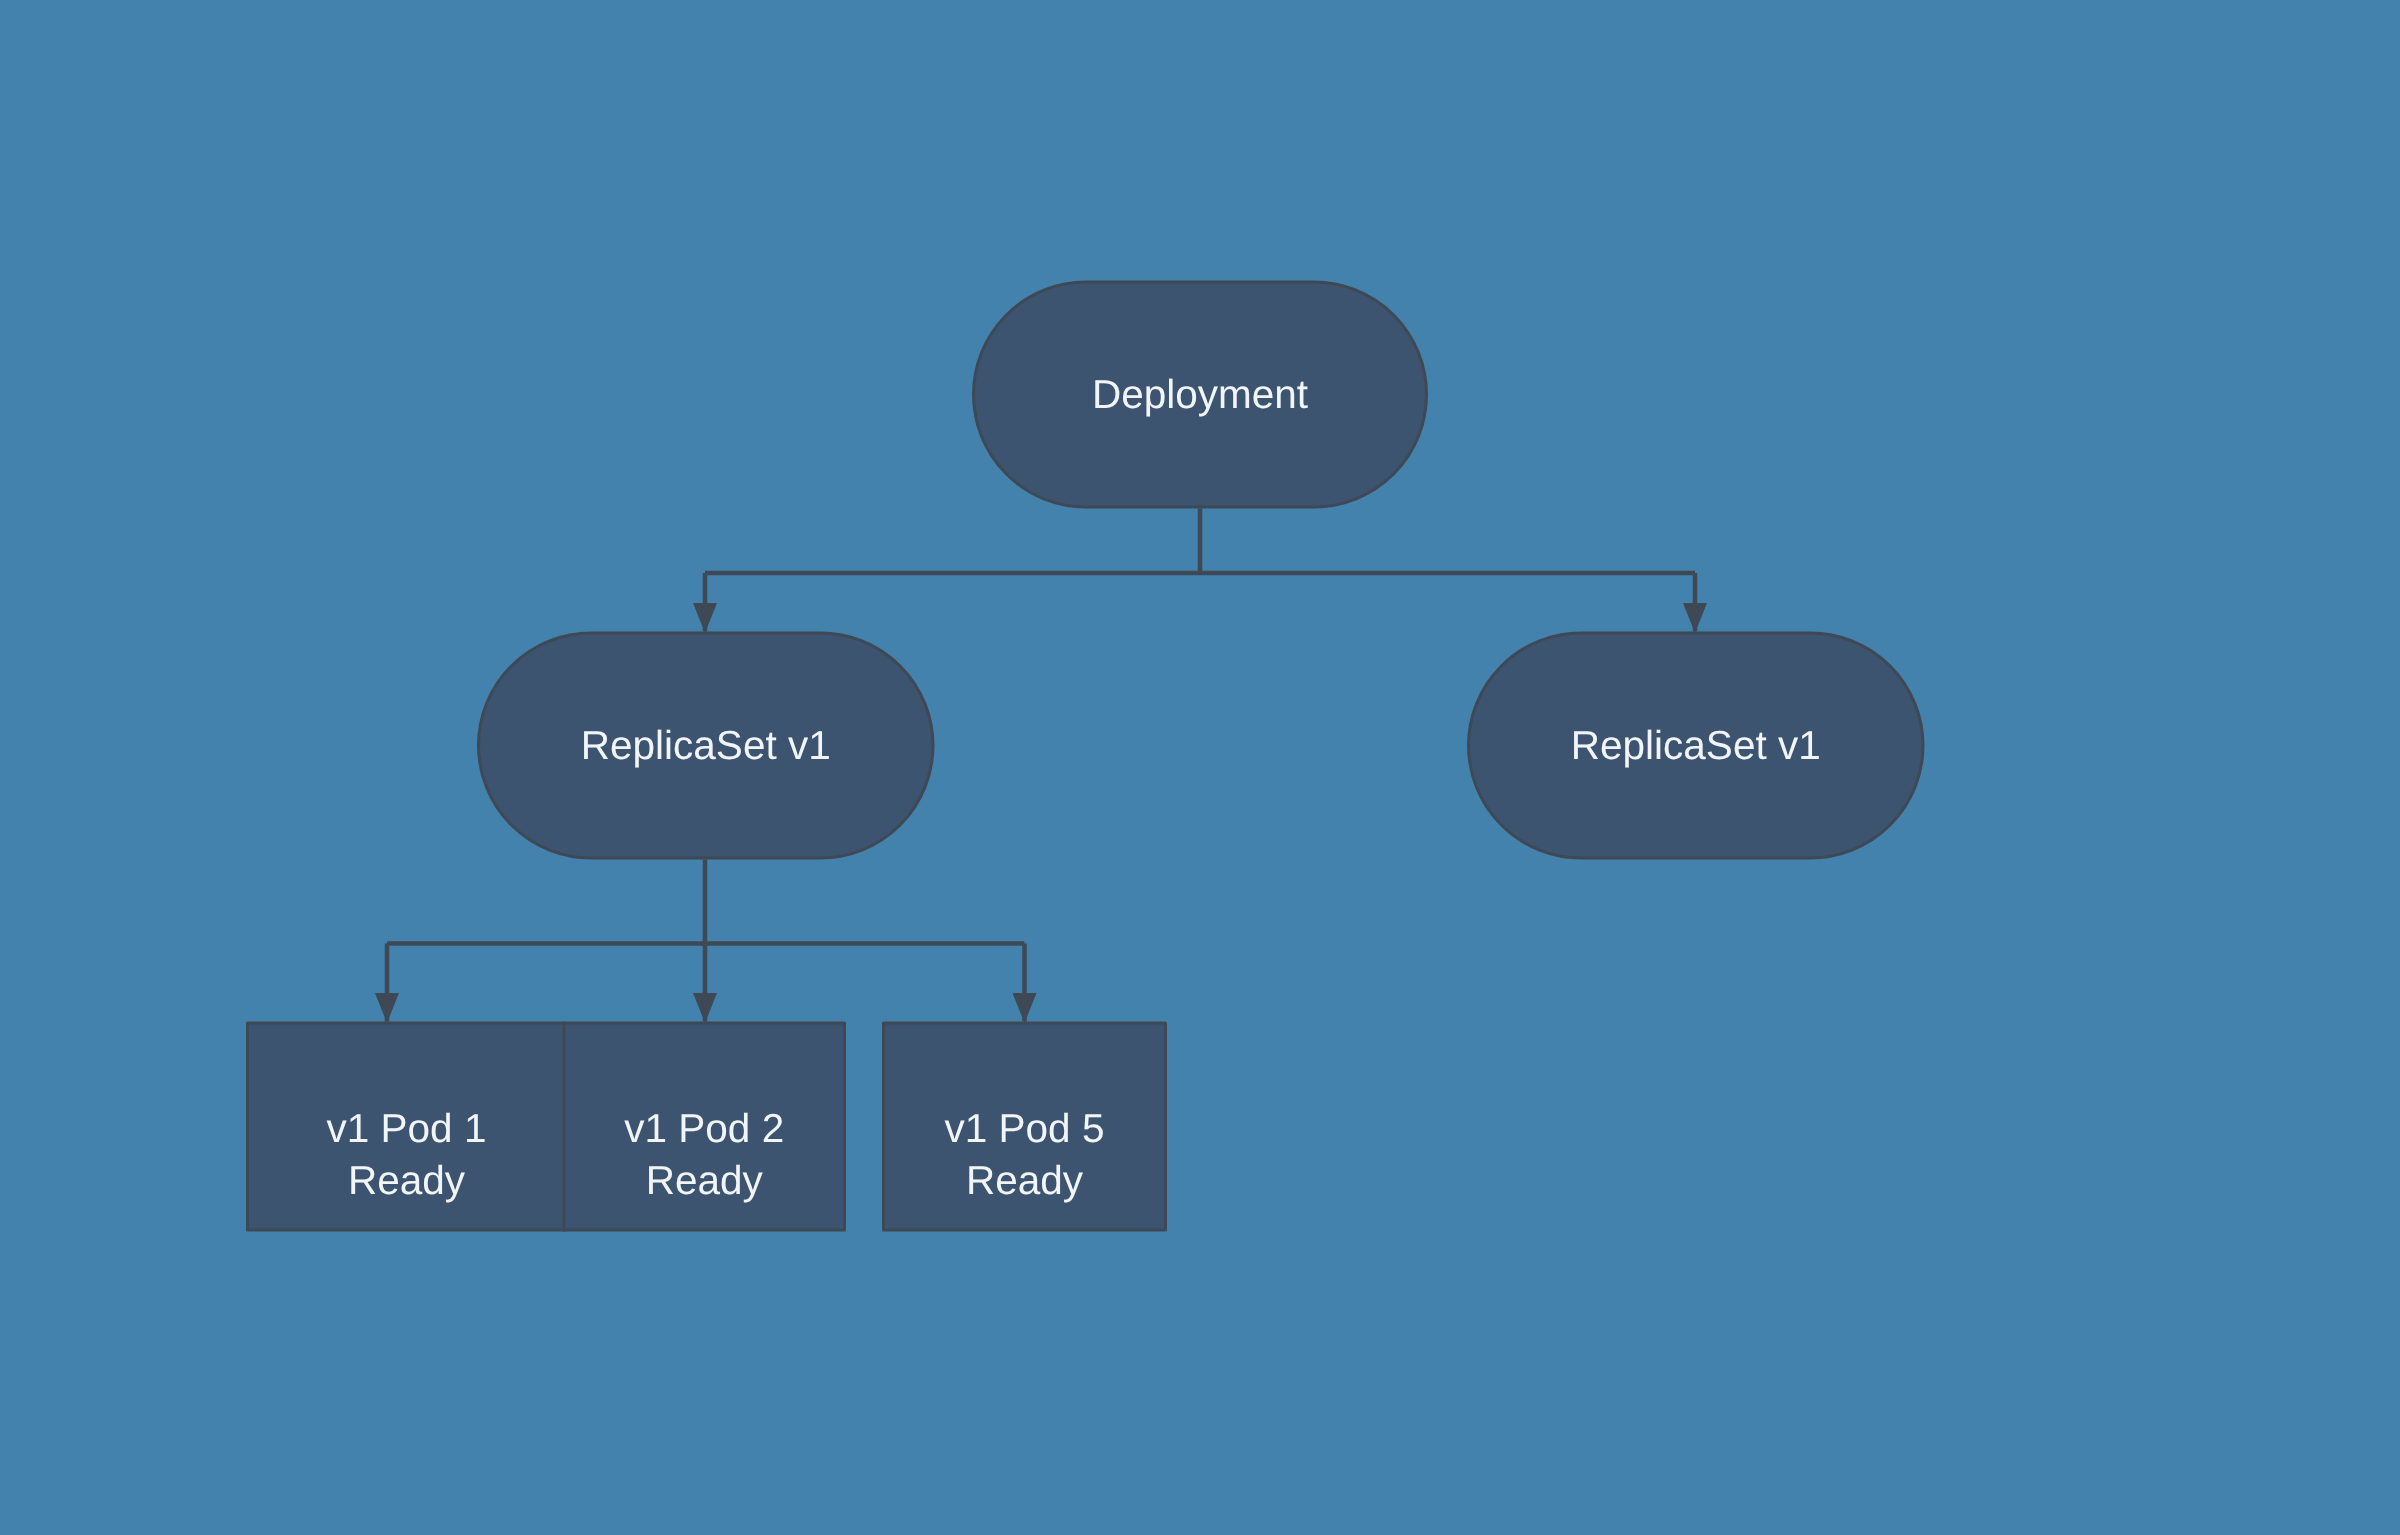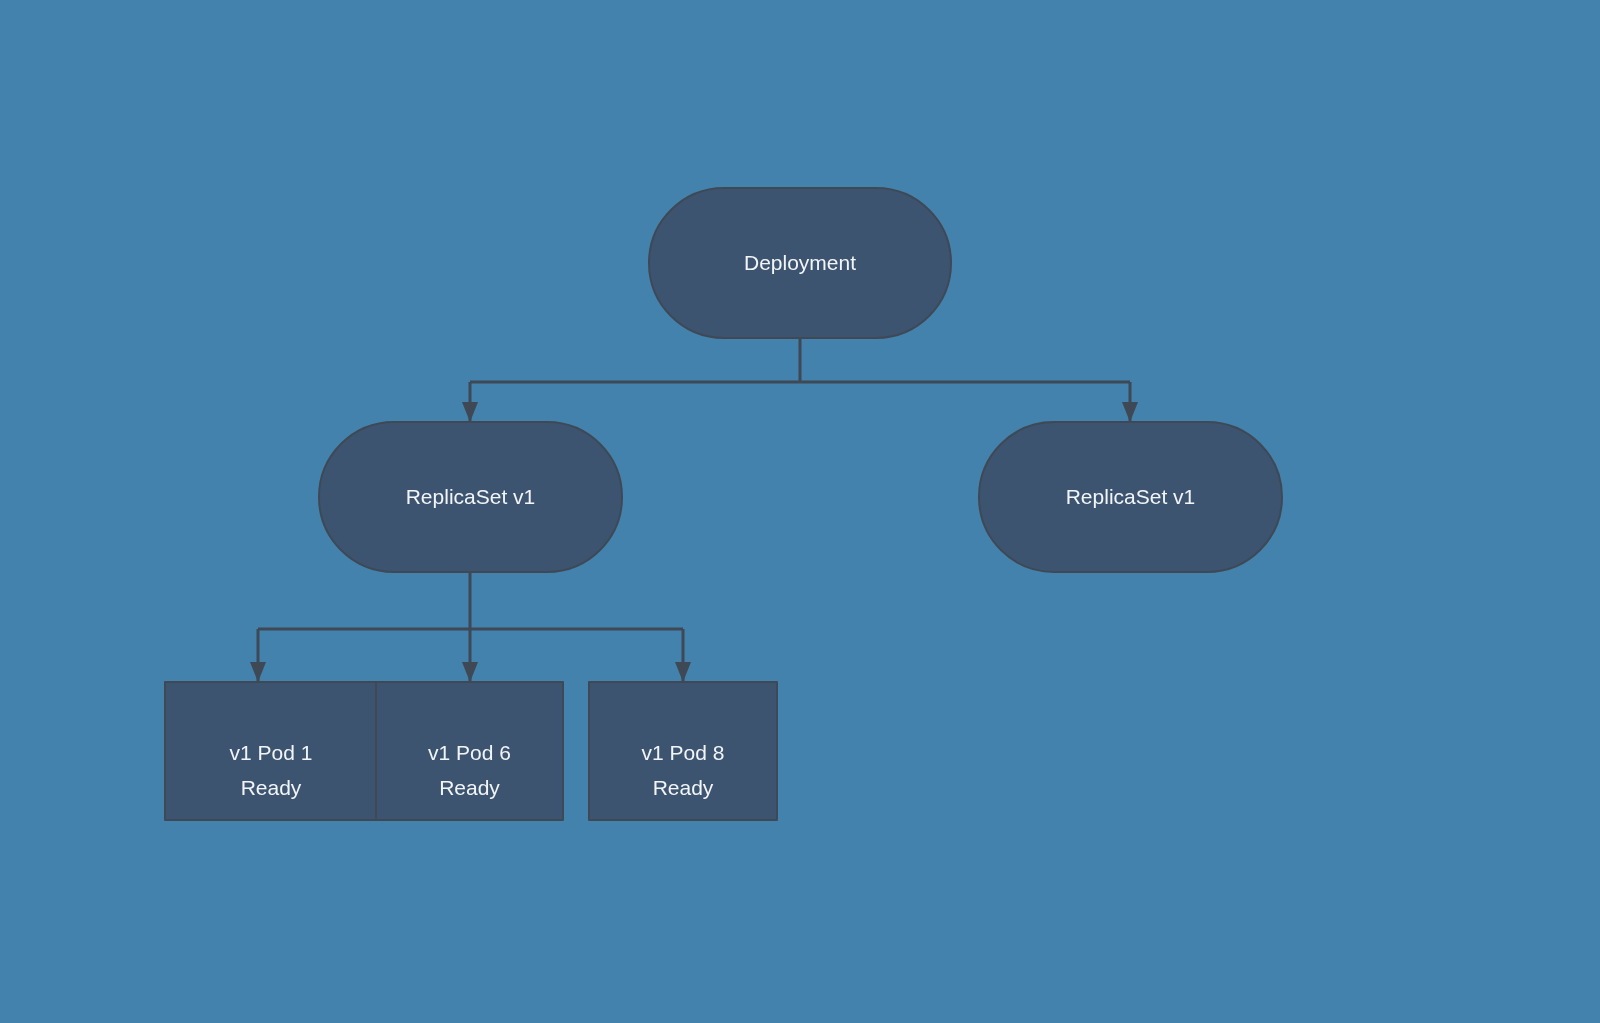--- a/index.html
+++ b/index.html
@@ -14,21 +14,21 @@
   body{background:var(--background);font-family:"Liberation Sans",sans-serif;}
   .canvas{position:relative;width:1600px;height:1023px;background:var(--background);}
   .connectors{position:absolute;left:0;top:0;width:1600px;height:1023px;}
   .edge{stroke:var(--connector);stroke-width:3;fill:none;}
   #arrowhead path{fill:var(--connector);}
   .node{
     position:absolute;
     background:var(--node-fill);
     border:2.5px solid var(--node-border);
     color:var(--text);
-    font-size:21px;
+    font-size:27px;
     text-align:center;
   }
   .stadium{
     border-radius:76px;
     display:flex;align-items:center;justify-content:center;
   }
   #node-deployment{left:648px;top:187px;width:304px;height:152px;}
   #node-replicaset-left{left:318px;top:421px;width:305px;height:152px;}
   #node-replicaset-right{left:978px;top:421px;width:305px;height:152px;}
   .pod{height:140px;top:681px;border-radius:1px;padding-top:52px;line-height:35px;}
@@ -69,22 +69,22 @@
   <div class="node stadium" id="node-replicaset-right">
     <span>ReplicaSet v1</span>
   </div>
 
   <div class="node pod" id="node-pod-1">
     <div>v1 Pod 1</div>
     <div>Ready</div>
   </div>
 
   <div class="node pod" id="node-pod-2">
-    <div>v1 Pod 6</div>
+    <div>v1 Pod 2</div>
     <div>Ready</div>
   </div>
 
   <div class="node pod" id="node-pod-3">
-    <div>v1 Pod 8</div>
+    <div>v1 Pod 5</div>
     <div>Ready</div>
   </div>
 
 </div>
 
 </body></html>

